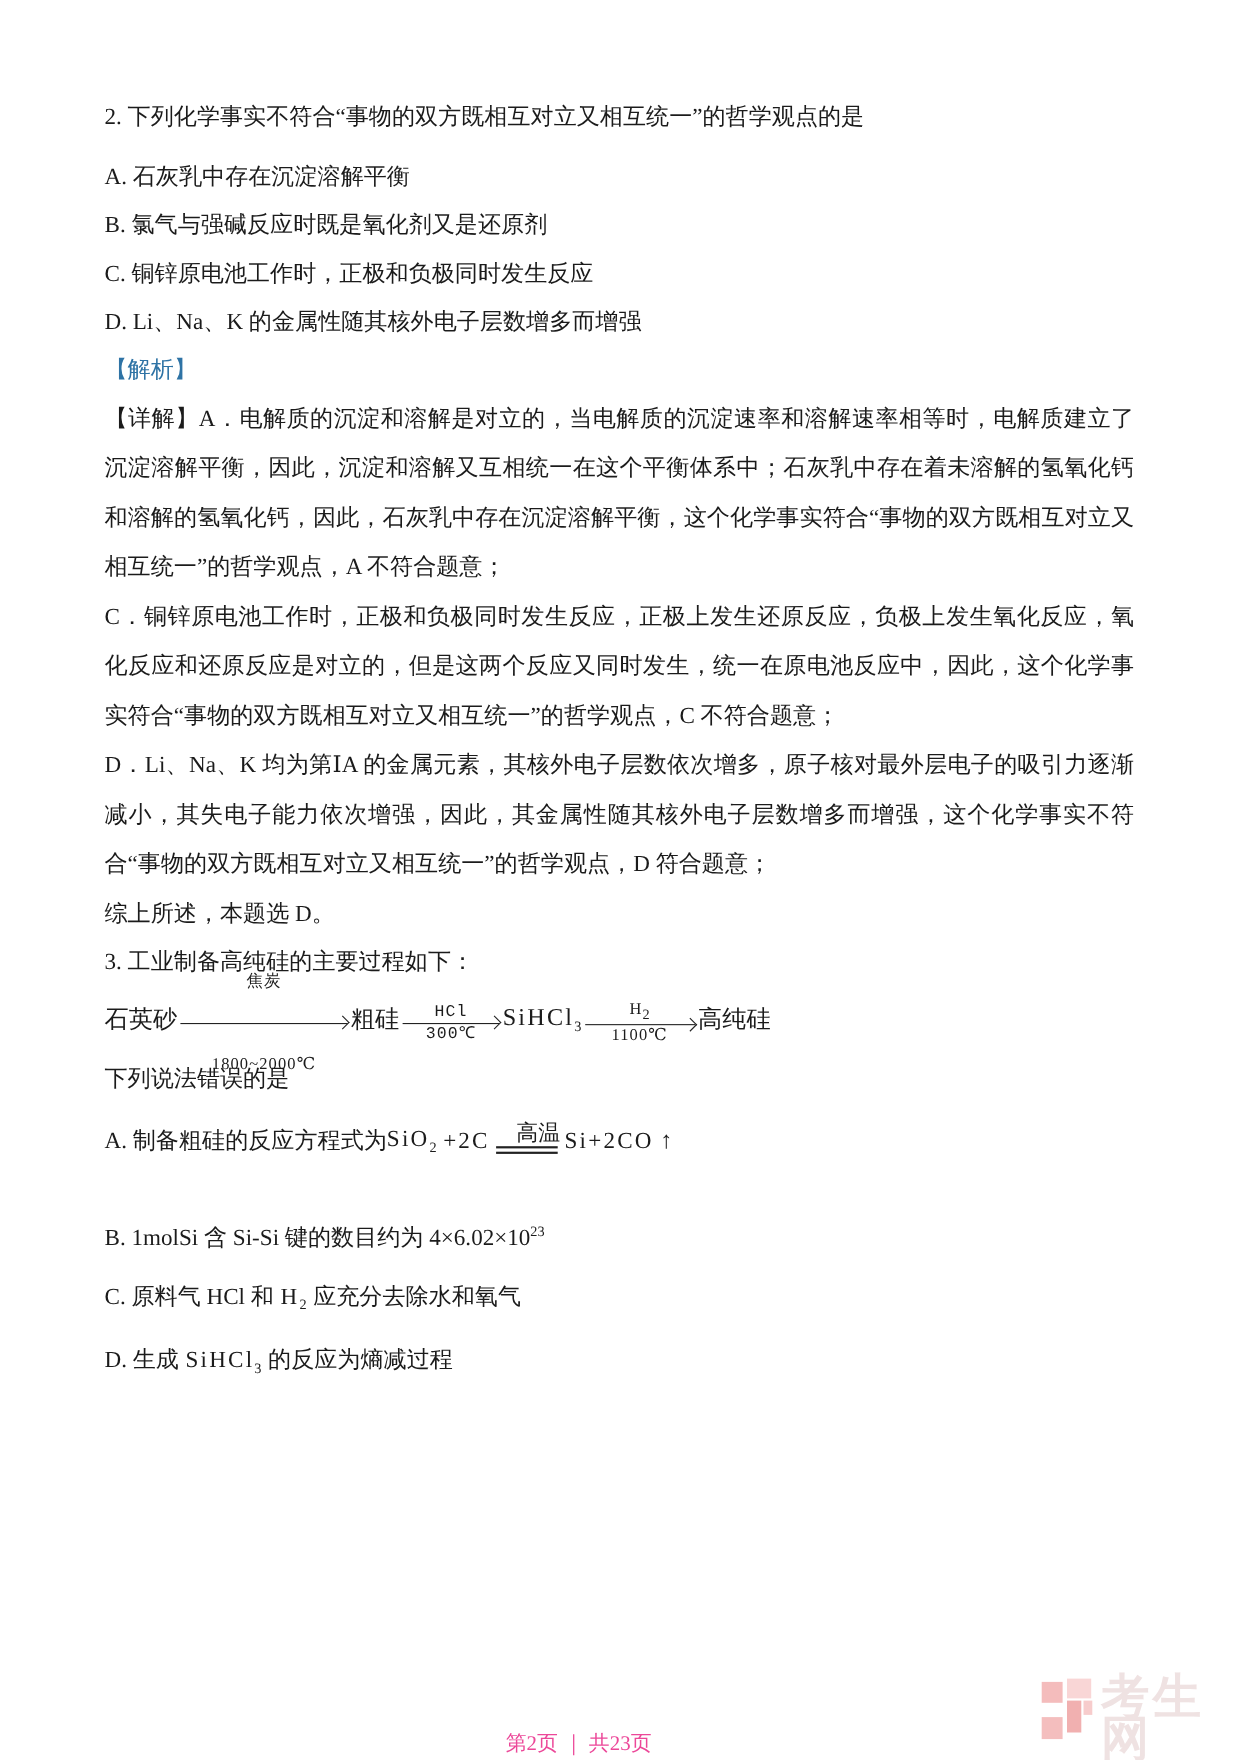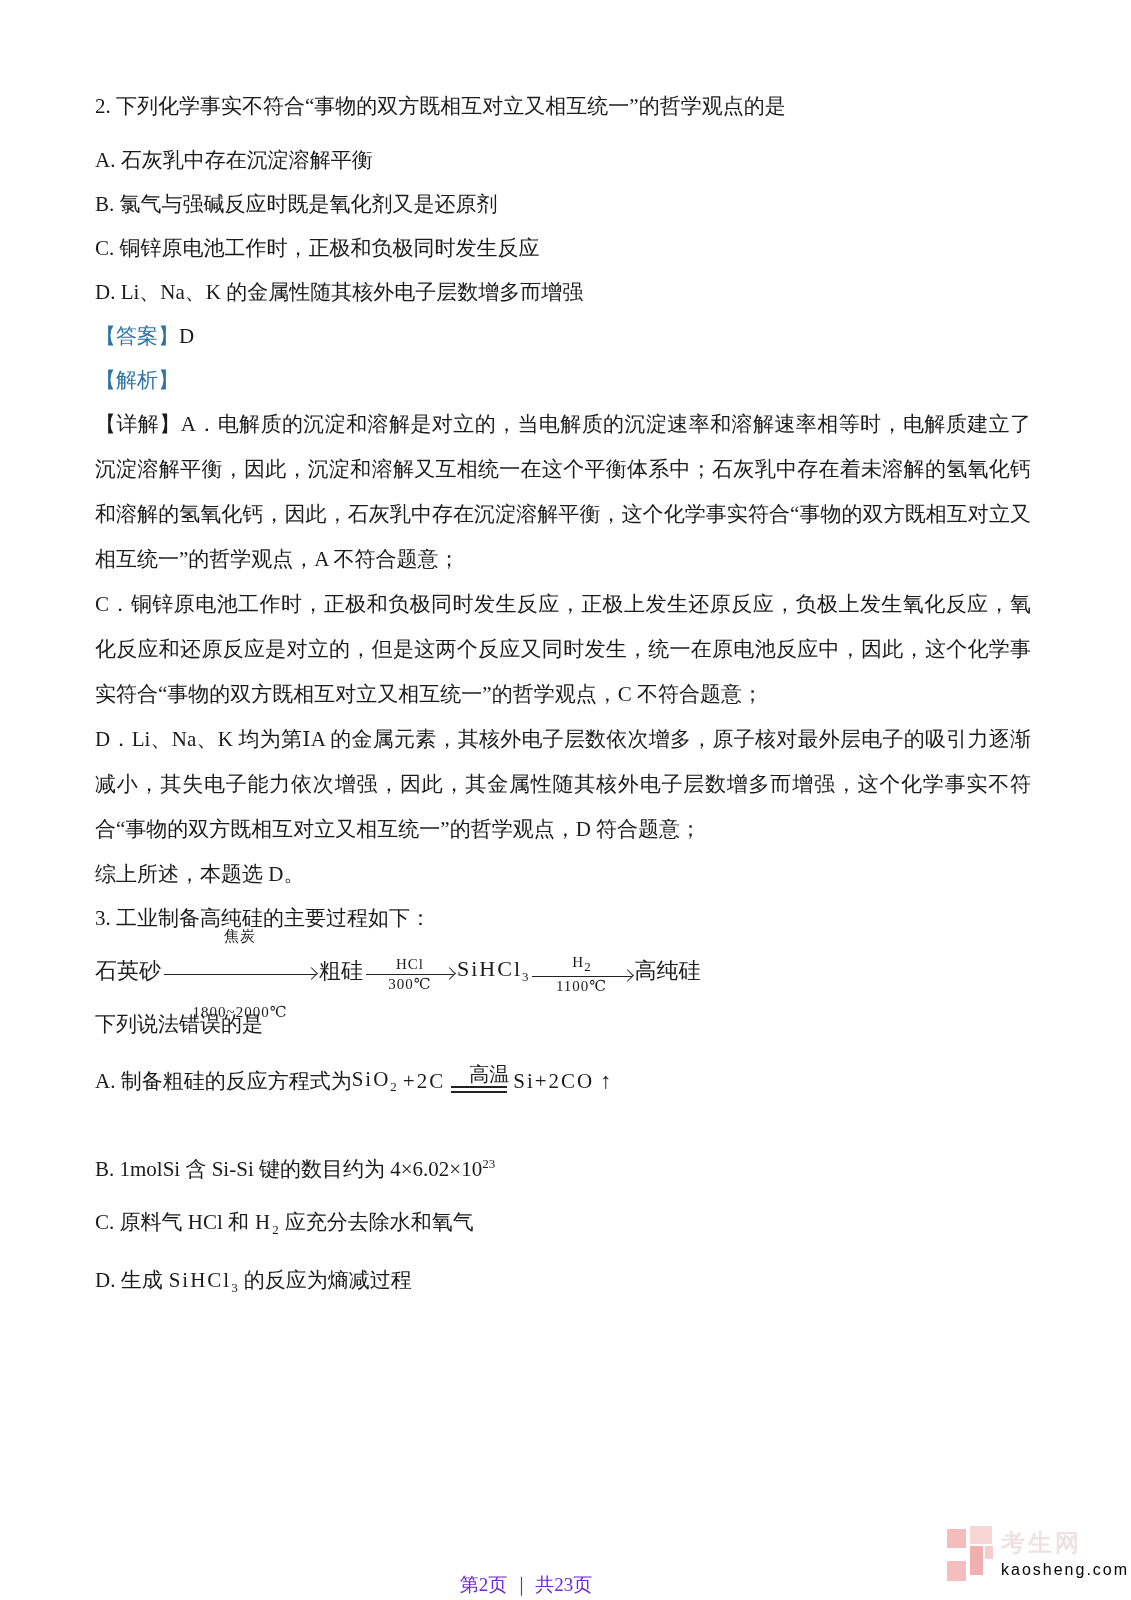--- a/index.html
+++ b/index.html
@@ -43,21 +43,21 @@
     border-top: 1.6px solid #222;
     position: relative; margin: 1px 0;
   }
   .arrow .shaft::after {
     content: ""; position: absolute; right: 0; top: -5.3px;
     width: 8px; height: 8px;
     border-top: 1.6px solid #222; border-right: 1.6px solid #222;
     transform: rotate(45deg);
   }
   .w1 { min-width: 152px; gap: 28px; }
-  .w2 { min-width: 88px; }
+  .w2 { min-width: 88px; font-family: Liberation Mono, monospace; }
   .w3 { min-width: 100px; }
   .math { letter-spacing: 2px; }
   sub { font-size: 13px; letter-spacing: 0; }
   sup { font-size: 13px; letter-spacing: 0; }
 
   
   .eq-line { display: flex; align-items: center; height: 70px; white-space: nowrap; }
   .cond-eq {
     display: inline-flex; flex-direction: column; align-items: center;
     margin: 0 4px; transform: translateY(-4px);
@@ -70,38 +70,38 @@
   .up-arrow { margin-left: 6px; font-size: 22px; }
 
   .opt-b { margin-top: 26px; }
   .opt-c { margin-top: 14px; }
   .opt-d { margin-top: 14px; }
   .gap6 { display: inline-block; width: 6px; }
 
   
   .footer {
     position: absolute; top: 1572px; left: 0; width: 1052px;
-    text-align: center; font-size: 19px; color: #6d28d9;
+    text-align: center; font-size: 19px; color: #ec4899;
   }
 
   
   .watermark {
     position: absolute; left: 941px; top: 1524px;
     display: flex; align-items: flex-start;
   }
   .wm-logo { position: relative; width: 56px; height: 58px; flex: 0 0 auto; }
   .wm-logo div { position: absolute; }
   .wm-b1 { left: 6px;  top: 5px;  width: 19px; height: 19px; background: #f4bcbc; }
   .wm-b2 { left: 29px; top: 2px;  width: 22px; height: 18px; background: #f9d6d6; }
   .wm-b3 { left: 29px; top: 22px; width: 13px; height: 29px; background: #f1b0b0; }
   .wm-b4 { left: 6px;  top: 37px; width: 19px; height: 20px; background: #f4bebe; }
   .wm-b5 { left: 44px; top: 22px; width: 8px;  height: 13px; background: #f7cccc; }
   .wm-text { margin-left: 4px; }
   .wm-brand {
-    font-size: 24px; line-height: 38px; letter-spacing: 3px;
+    font-size: 44px; line-height: 38px; letter-spacing: 3px;
     color: #efe2e2; font-weight: bold;
     font-family: "Liberation Sans", "DejaVu Sans", sans-serif;
   }
   .wm-domain {
     font-size: 16px; line-height: 16px; letter-spacing: 2px;
     color: #000000;
     font-family: "Liberation Sans", "DejaVu Sans", sans-serif;
   }
 </style>
 </head>
@@ -109,21 +109,20 @@
 
 <div class="page">
   <div class="content">
 
     <p class="line stem">2. 下列化学事实不符合“事物的双方既相互对立又相互统一”的哲学观点的是</p>
     <p class="line">A. 石灰乳中存在沉淀溶解平衡</p>
     <p class="line">B. 氯气与强碱反应时既是氧化剂又是还原剂</p>
     <p class="line">C. 铜锌原电池工作时，正极和负极同时发生反应</p>
     <p class="line">D. Li、Na、K 的金属性随其核外电子层数增多而增强</p>
 
-    <p class="line"><span class="blue">【答案】</span><span>D</span></p>
 
     <p class="line"><span class="blue">【解析】</span></p>
 
     <p class="para">【详解】A．电解质的沉淀和溶解是对立的，当电解质的沉淀速率和溶解速率相等时，电解质建立了沉淀溶解平衡，因此，沉淀和溶解又互相统一在这个平衡体系中；石灰乳中存在着未溶解的氢氧化钙和溶解的氢氧化钙，因此，石灰乳中存在沉淀溶解平衡，这个化学事实符合“事物的双方既相互对立又相互统一”的哲学观点，A 不符合题意；</p>
     <p class="para">C．铜锌原电池工作时，正极和负极同时发生反应，正极上发生还原反应，负极上发生氧化反应，氧化反应和还原反应是对立的，但是这两个反应又同时发生，统一在原电池反应中，因此，这个化学事实符合“事物的双方既相互对立又相互统一”的哲学观点，C 不符合题意；</p>
     <p class="para">D．Li、Na、K 均为第ⅠA 的金属元素，其核外电子层数依次增多，原子核对最外层电子的吸引力逐渐减小，其失电子能力依次增强，因此，其金属性随其核外电子层数增多而增强，这个化学事实不符合“事物的双方既相互对立又相互统一”的哲学观点，D 符合题意；</p>
     <p class="line">综上所述，本题选 D。</p>
 
     <p class="line">3. 工业制备高纯硅的主要过程如下：</p>
 

